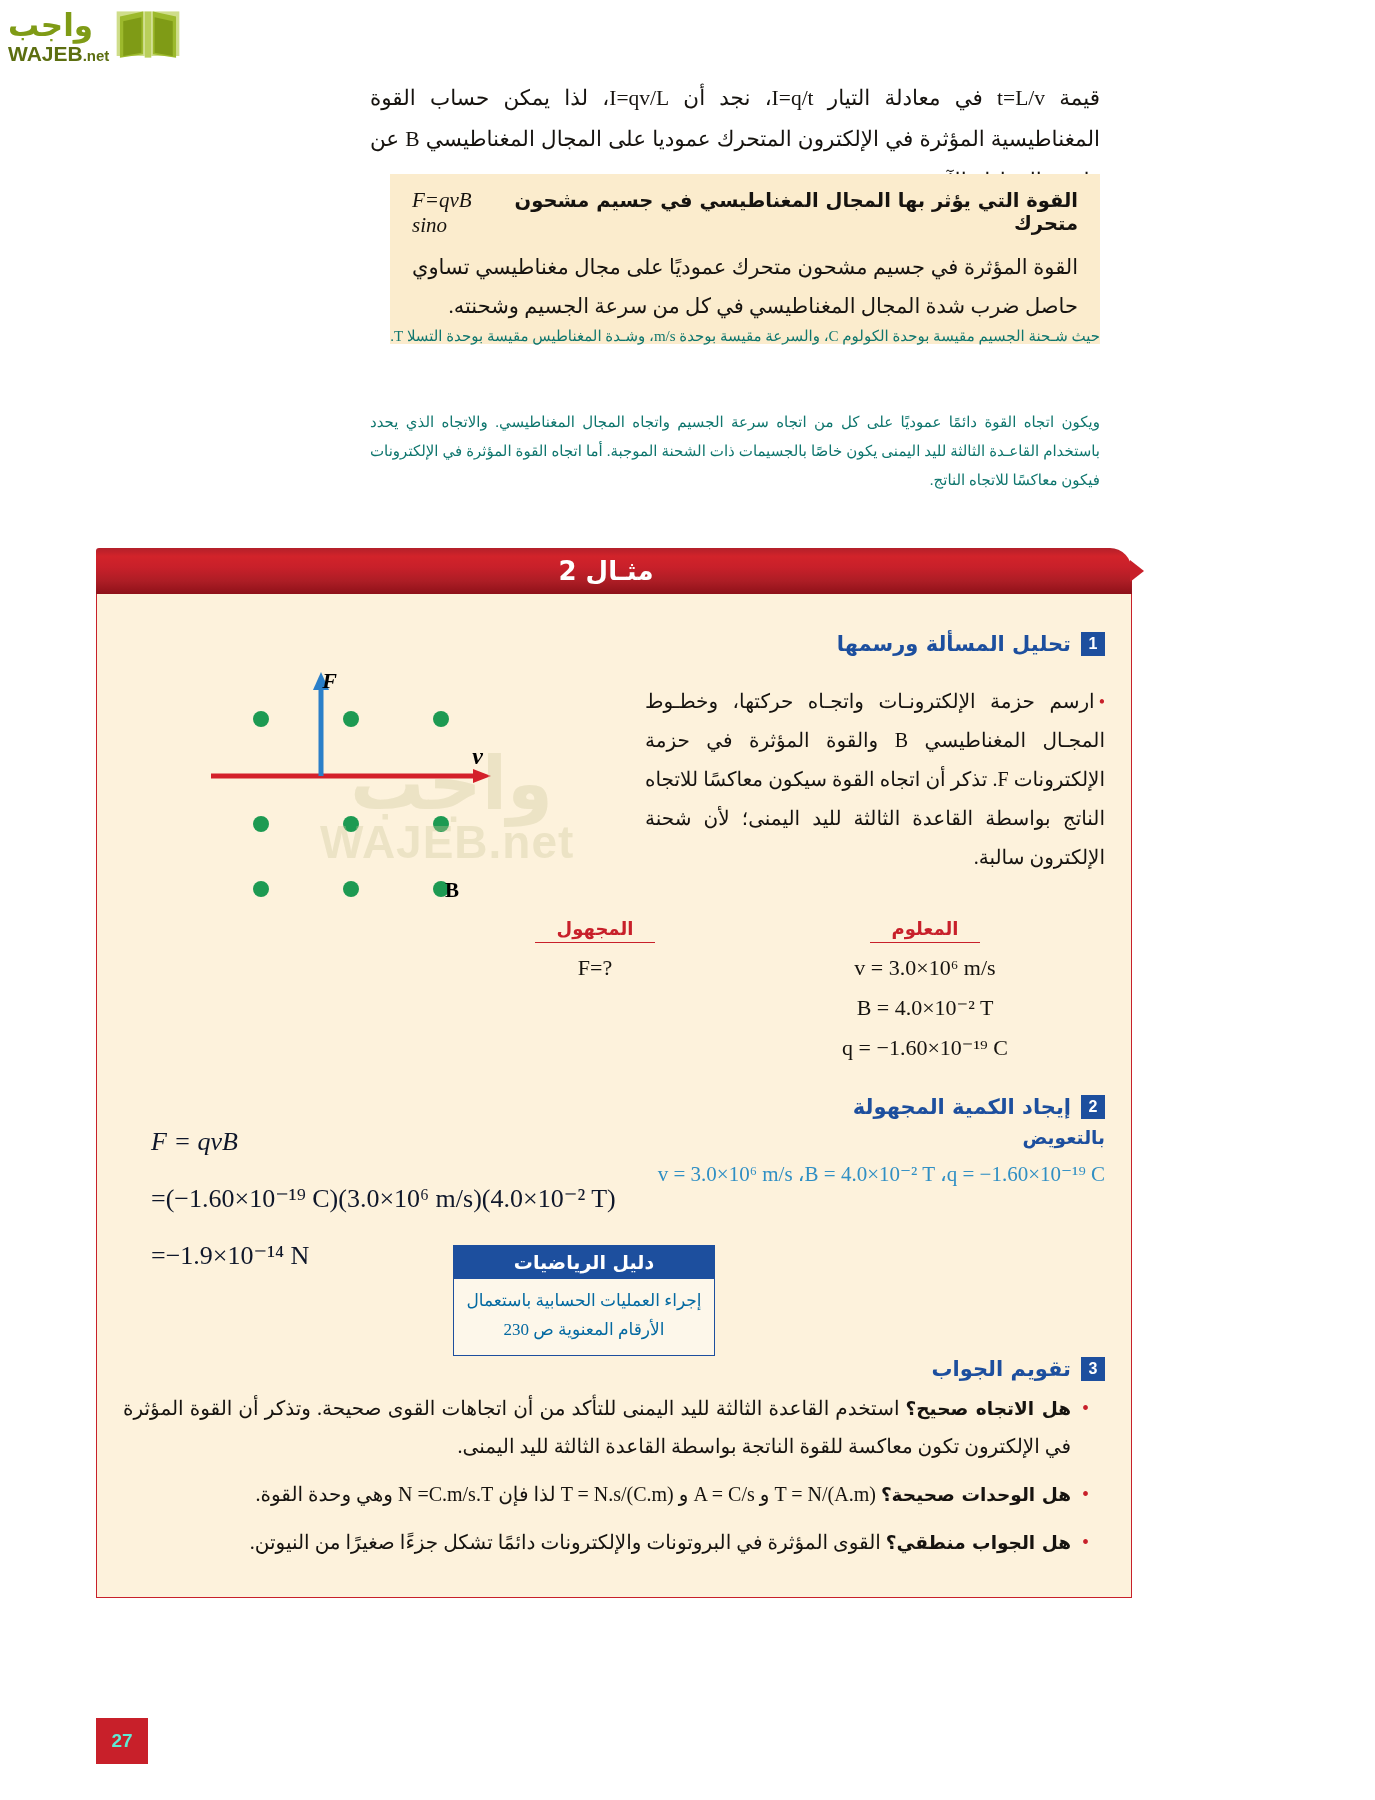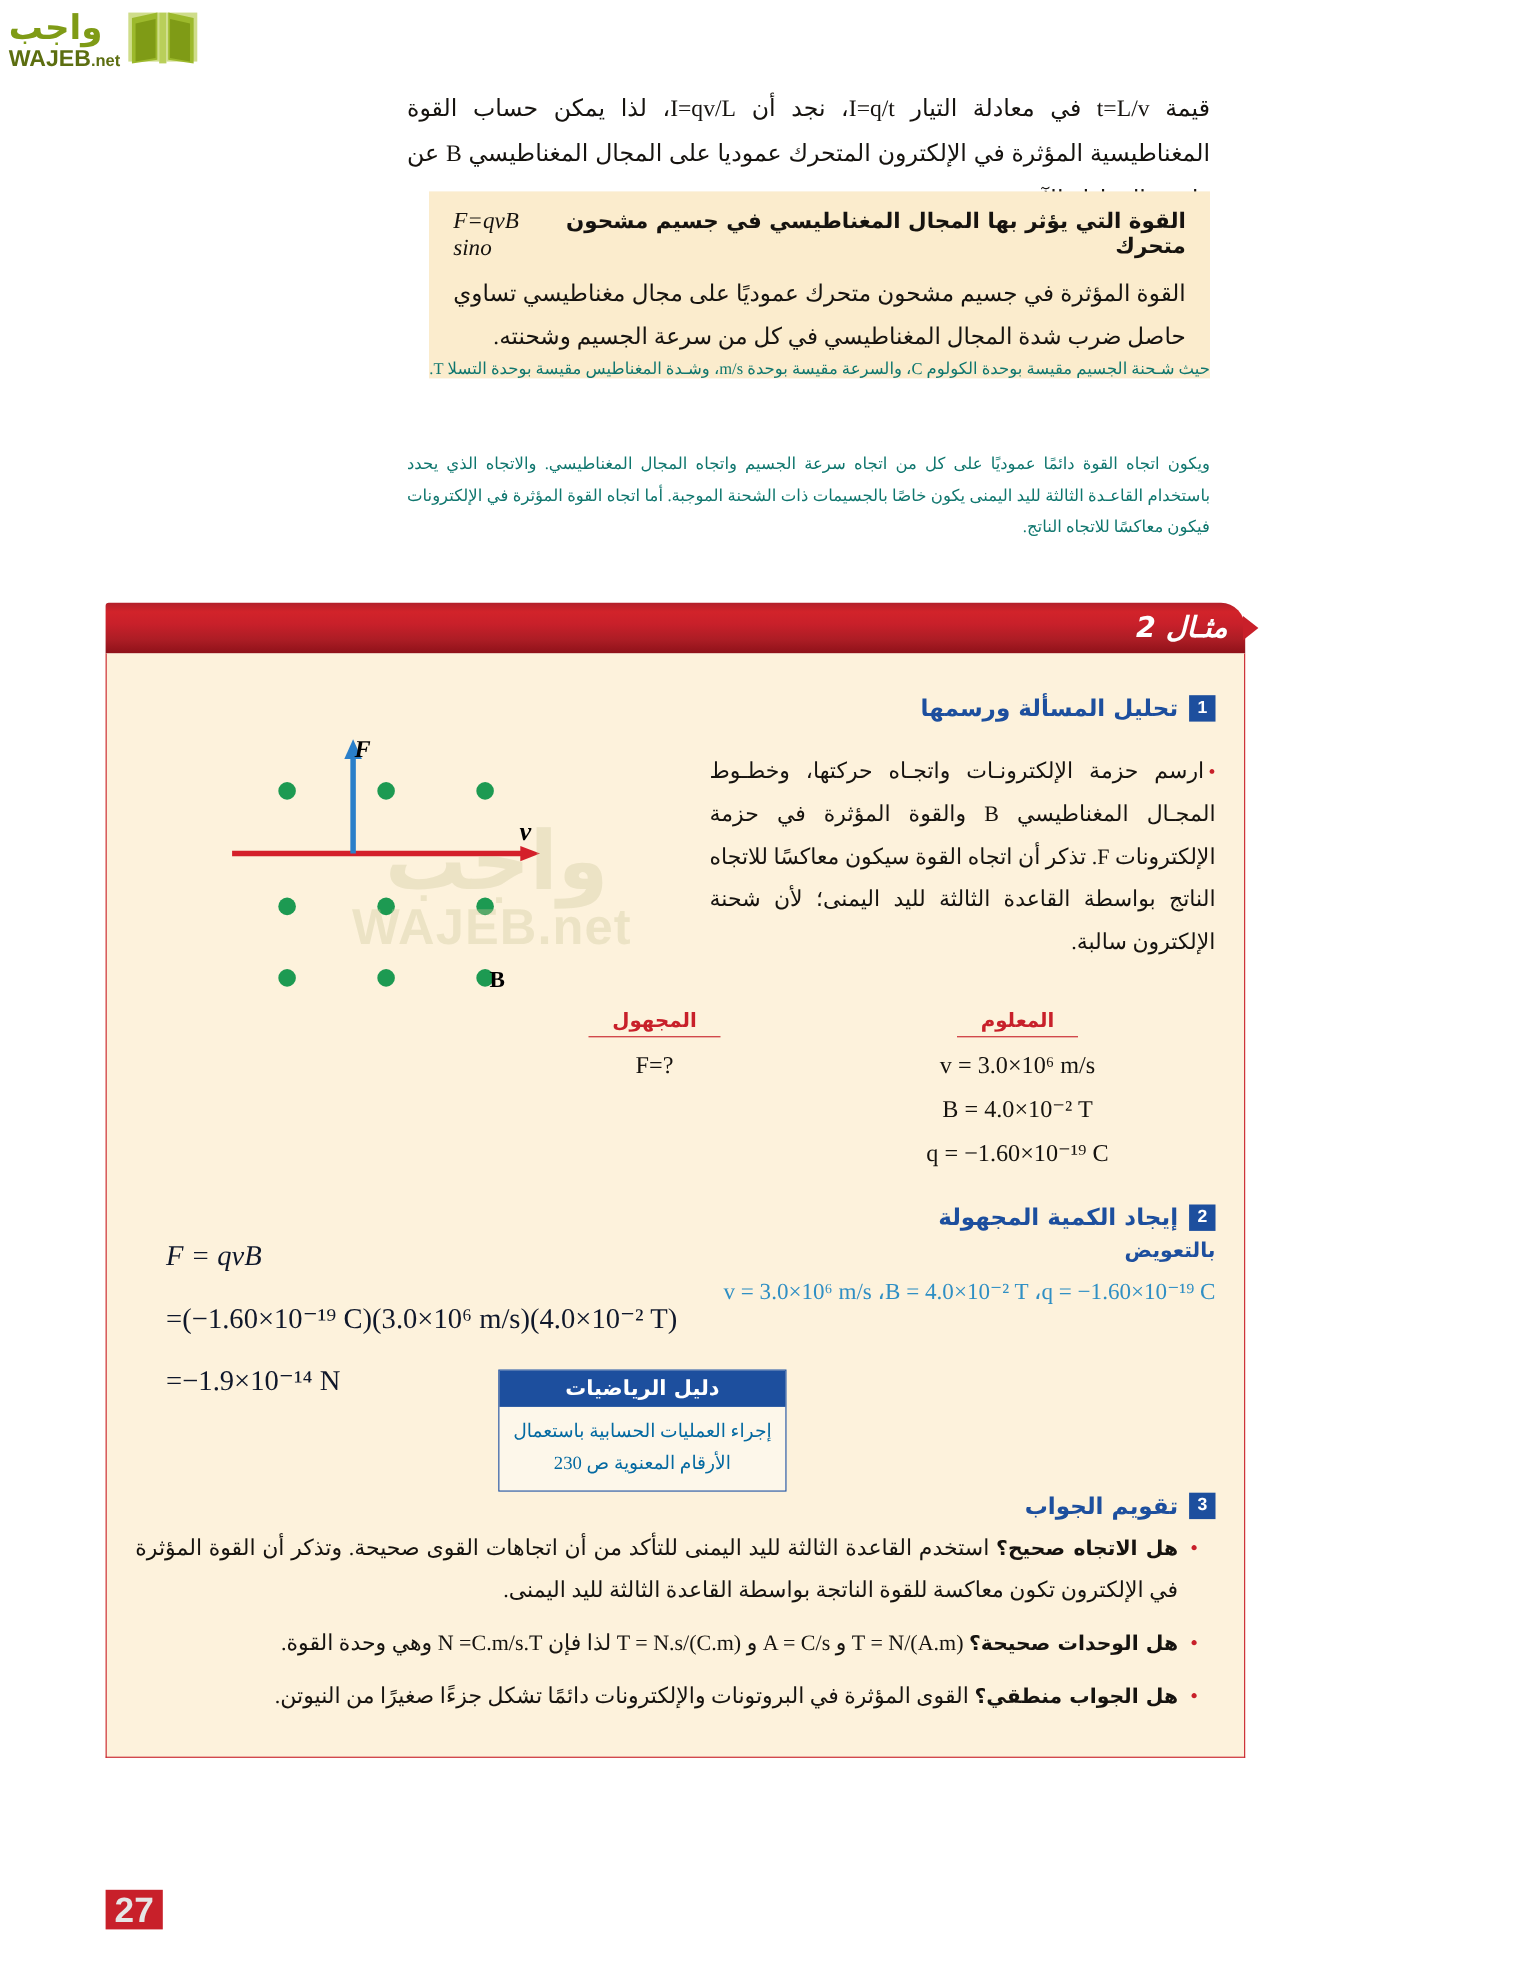--- a/index.html
+++ b/index.html
@@ -115,24 +115,23 @@
   .banner {
     position: relative;
     height: 46px;
     background: linear-gradient(to bottom,
       #b3202a 0%, #d2232a 18%, #c8202a 42%, #ad1d25 72%, #8e1119 100%);
     border-top-right-radius: 22px 23px;
     border-top-left-radius: 3px;
     margin-left: 0;
     display: flex;
     align-items: center;
-    justify-content: flex-start;
+    justify-content: center;
     direction: rtl;
     padding-right: 16px;
-    font-style: italic;
   }
   .banner-label {
     font-family: "DejaVu Sans", sans-serif;
     color: #ffffff;
     font-size: 26px;
     font-weight: bold;
     letter-spacing: 3px;
   }
   .banner-arrow {
     position: absolute;
@@ -325,25 +324,25 @@
     font-size: 18.5px;
     color: #16130f;
   }
 
   
   .page-num {
     position: absolute;
     left: 96px;
     top: 1718px;
     width: 52px;
-    height: 36px;
+    height: 46px;
     background: #c8202a;
-    color: #e5e5e5;
+    color: #5eead4;
     font-family: "Liberation Sans", sans-serif;
-    font-size: 32px;
+    font-size: 19px;
     font-weight: bold;
     display: flex;
     align-items: center;
     justify-content: center;
   }
 
   
   .wm {
     position: absolute;
     pointer-events: none;

